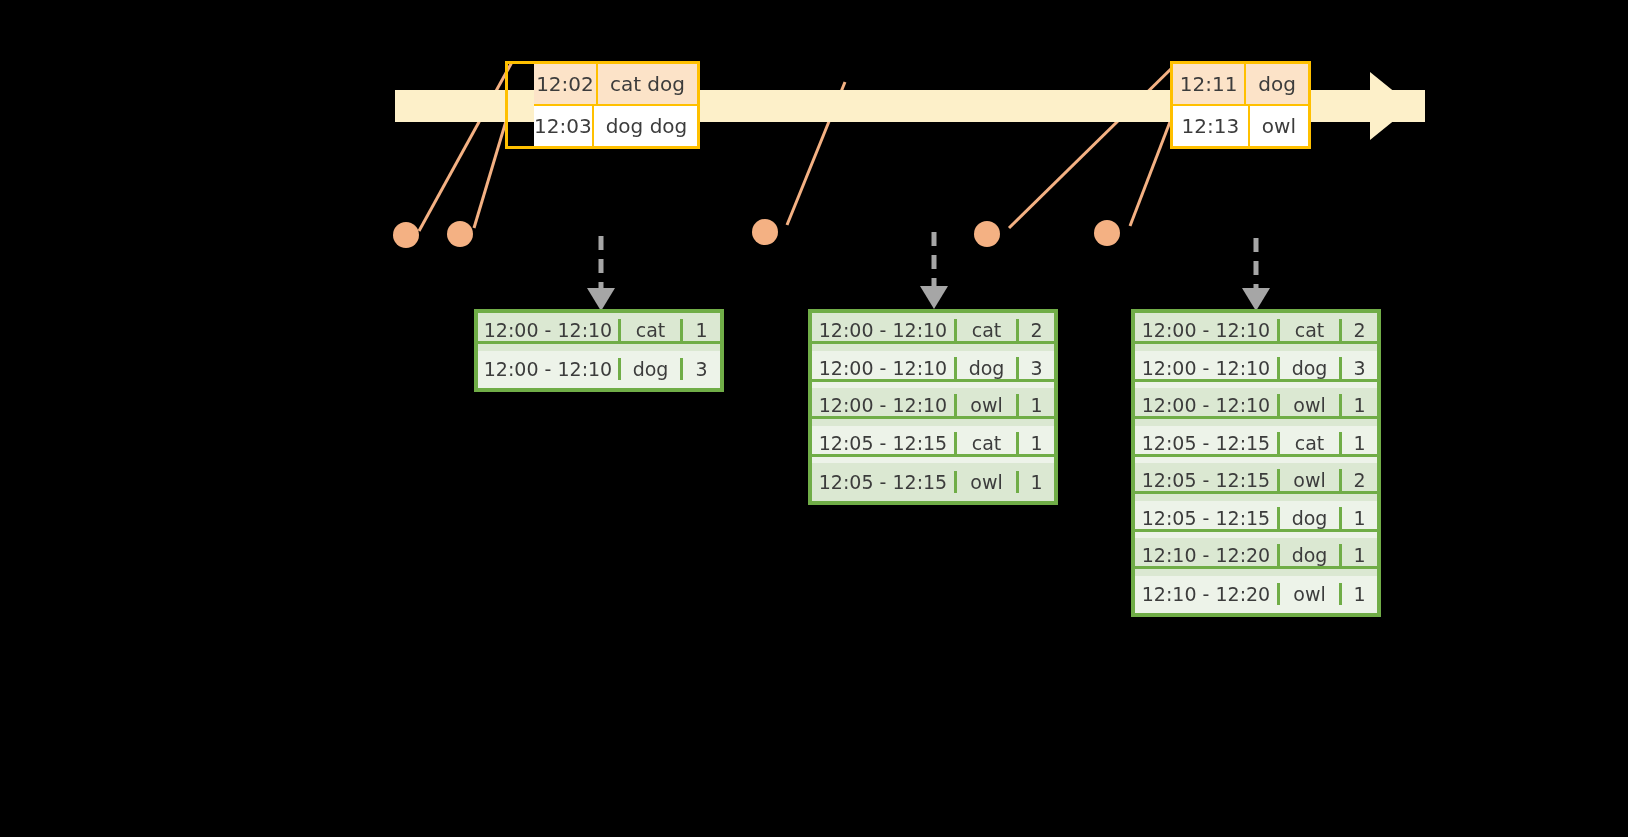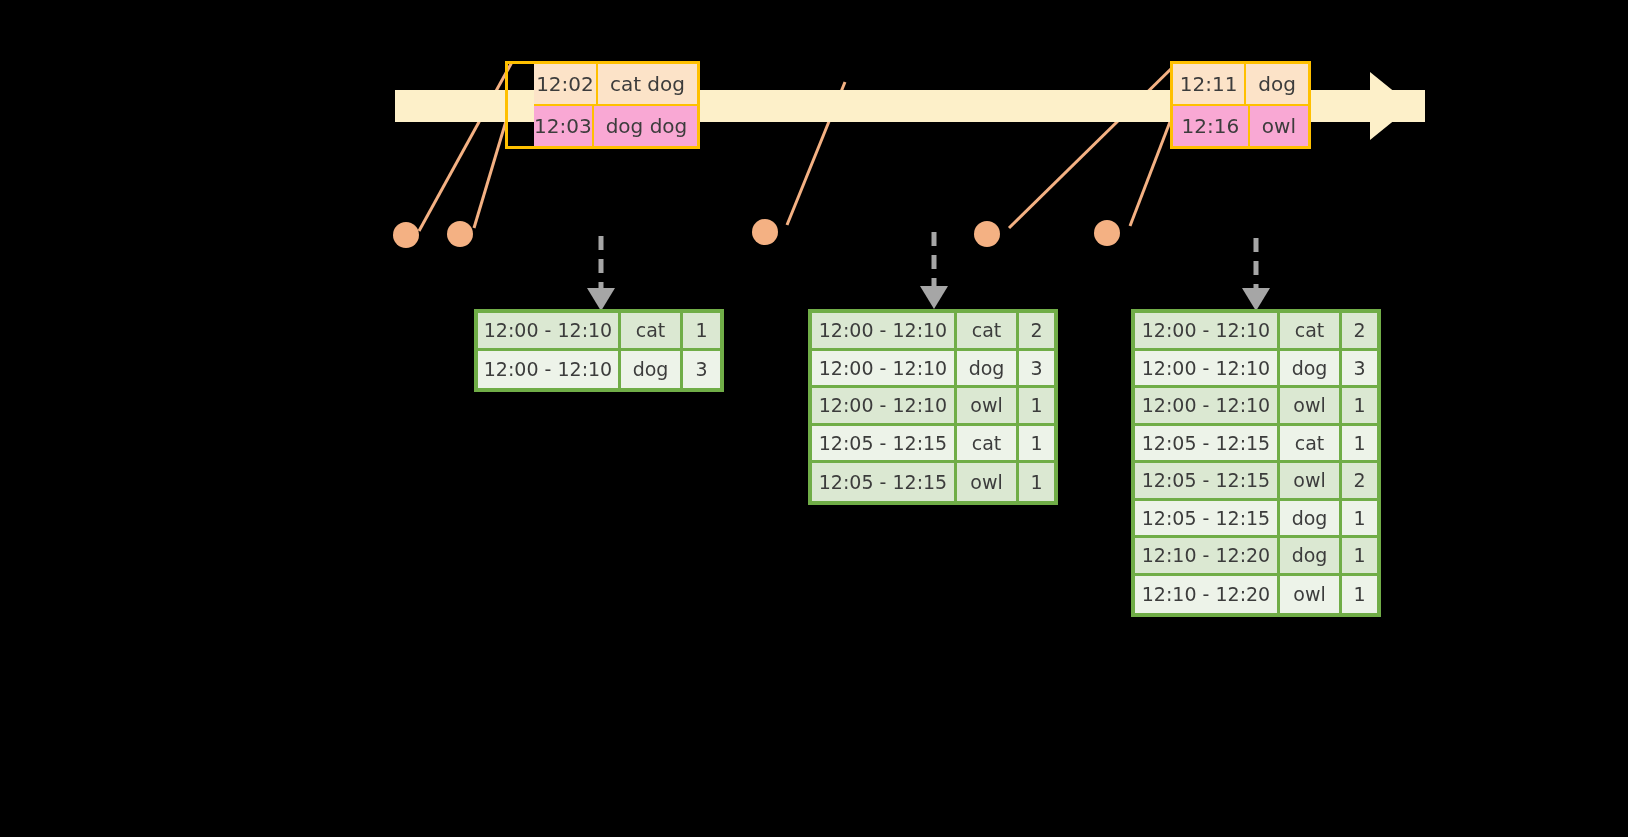--- a/index.html
+++ b/index.html
@@ -49,21 +49,21 @@
   }
   .event-row {
     display: flex;
     flex-direction: row;
     height: 40px;
   }
   .event-row + .event-row {
     border-top: 2px solid #ffc000;
   }
   .event-row.shade-a { background: #fce3c8; }
-  .event-row.shade-b { background: #f9a8d4; }
+  .event-row.shade-b { background: #ffffff; }
   .event-time {
     width: 86px;
     border-right: 2px solid #ffc000;
     display: flex;
     align-items: center;
     justify-content: center;
     font-size: 20px;
     color: #3c3c3c;
     box-sizing: border-box;
   }
@@ -89,20 +89,21 @@
     border: 4px solid #70ad47;
     box-sizing: border-box;
     display: flex;
     flex-direction: column;
     z-index: 4;
   }
   .rt-row {
     display: flex;
     flex-direction: row;
     height: 37.5px;
+    align-items: center;
   }
   .rt-row.shade-a { background: #dbe8d2; }
   .rt-row.shade-b { background: #edf3e9; }
   .rt-cell {
     display: flex;
     align-items: center;
     justify-content: center;
     font-size: 19px;
     color: #3c3c3c;
     box-sizing: border-box;
@@ -178,21 +179,21 @@
     </div>
   </div>
 
 
   <div class="event-box" id="event-box-3">
     <div class="event-row shade-a">
       <div class="event-time">12:11</div>
       <div class="event-words">dog</div>
     </div>
     <div class="event-row shade-b">
-      <div class="event-time">12:16</div>
+      <div class="event-time">12:13</div>
       <div class="event-words">owl</div>
     </div>
   </div>
 
   <div class="result-table" id="result-table-1">
       <div class="rt-row shade-a">
         <div class="rt-cell c-window">12:00 - 12:10</div>
         <div class="rt-cell c-word">cat</div>
         <div class="rt-cell c-count">1</div>
       </div>

